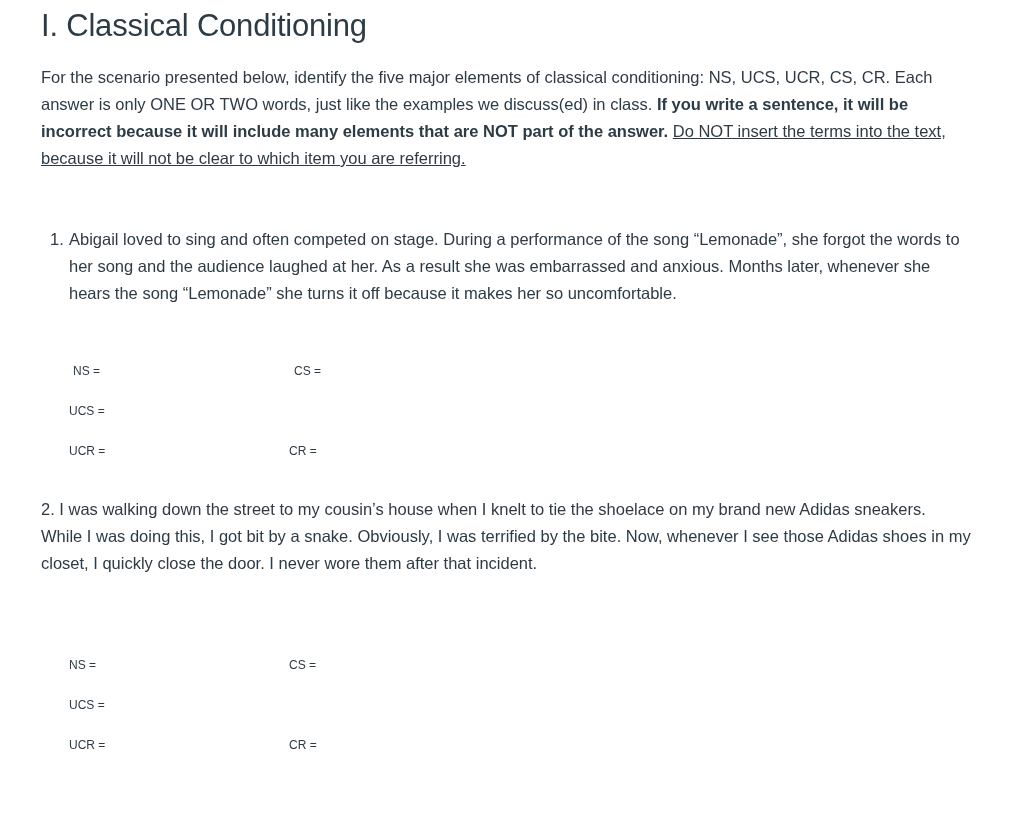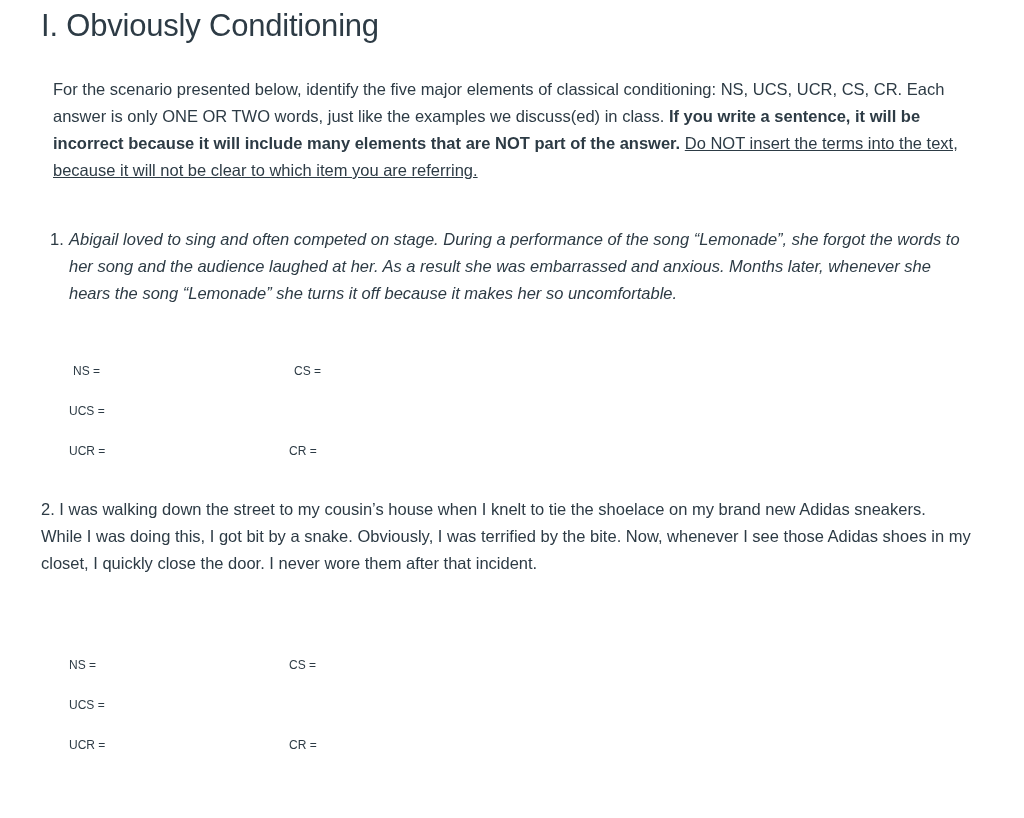--- a/index.html
+++ b/index.html
@@ -1,31 +1,31 @@
 <!DOCTYPE html>
 <html><head>
 <meta charset="utf-8">
 <style>
   html,body{margin:0;padding:0;background:#fff;}
   body{width:1024px;height:818px;overflow:hidden;font-family:"Liberation Sans",sans-serif;color:#2d3b45;position:relative;}
   .title{position:absolute;left:41px;top:8px;font-size:31px;font-weight:400;margin:0;letter-spacing:-0.2px;}
-  .intro{position:absolute;left:41px;top:64px;width:940px;font-size:16.5px;line-height:27px;margin:12px;}
+  .intro{position:absolute;left:41px;top:64px;width:940px;font-size:16.5px;line-height:27px;margin:0;}
   .intro b{font-weight:700;}
   .intro u{text-decoration:underline;}
   .q{position:absolute;font-size:16.5px;line-height:27px;margin:0;}
   .q1{left:50px;top:226px;width:910px;}
   .q1 .num{position:absolute;left:0;top:0;}
-  .q1 .txt{display:block;padding-left:19px;text-indent:0;font-style:italic;}
+  .q1 .txt{display:block;padding-left:19px;text-indent:0;}
   .q2{left:41px;top:496px;width:930px;}
   .lbl{position:absolute;font-size:12px;}
 </style>
 </head>
 <body>
 
-<h1 class="title">I. Obviously Conditioning</h1>
+<h1 class="title">I. Classical Conditioning</h1>
 
 <p class="intro"><span>For the scenario presented below, identify the five major elements of classical conditioning: NS, UCS, UCR, CS, CR. Each answer is only ONE OR TWO words, just like the examples we discuss(ed) in class. </span><b>If you write a sentence, it will be incorrect because it will include many elements that are NOT part of the answer.</b><span> </span><u>Do NOT insert the terms into the text, because it will not be clear to which item you are referring.</u></p>
 
 <div class="q q1">
   <span class="num">1.</span>
   <span class="txt">Abigail loved to sing and often competed on stage. During a performance of the song “Lemonade”, she forgot the words to her song and the audience laughed at her. As a result she was embarrassed and anxious. Months later, whenever she hears the song “Lemonade” she turns it off because it makes her so uncomfortable.</span>
 </div>
 
 <span class="lbl" style="left:73px;top:364px">NS =</span>
 <span class="lbl" style="left:69px;top:404px">UCS =</span>

